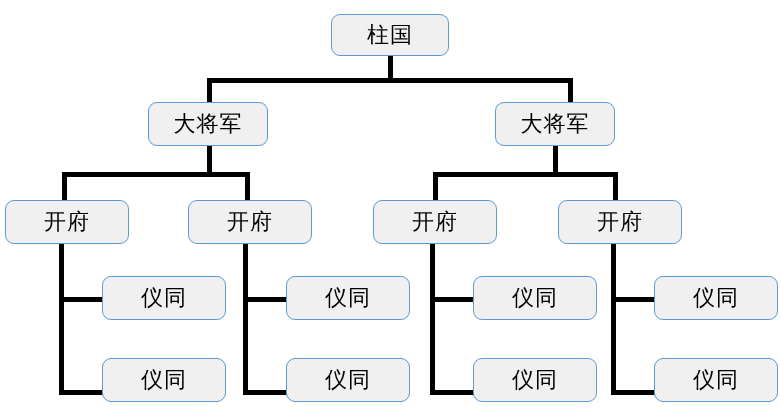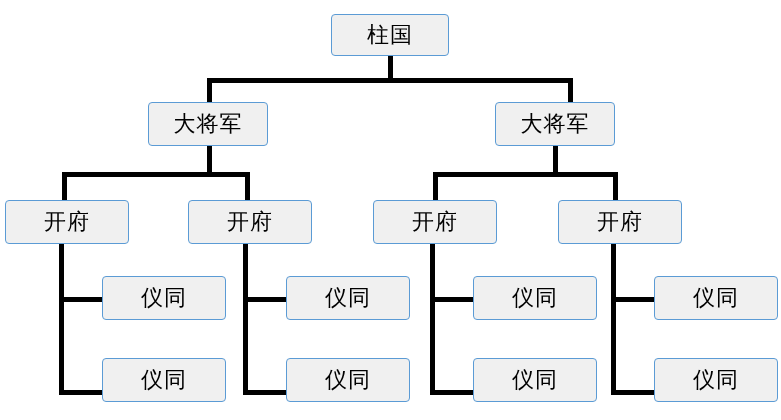--- a/index.html
+++ b/index.html
@@ -13,21 +13,21 @@
     height: 420px;
     background: #ffffff;
     overflow: hidden;
     font-family: "Liberation Serif", "DejaVu Serif", serif;
   }
   .node {
     position: absolute;
     box-sizing: border-box;
     background: #F0F0F0;
     border: 1.4px solid #5B9BD5;
-    border-radius: 4px;
+    border-radius: 9px;
     display: flex;
     align-items: center;
     justify-content: center;
     color: #000000;
     font-size: 22px;
     line-height: 1;
     letter-spacing: 1px;
     z-index: 3;
     white-space: nowrap;
   }

